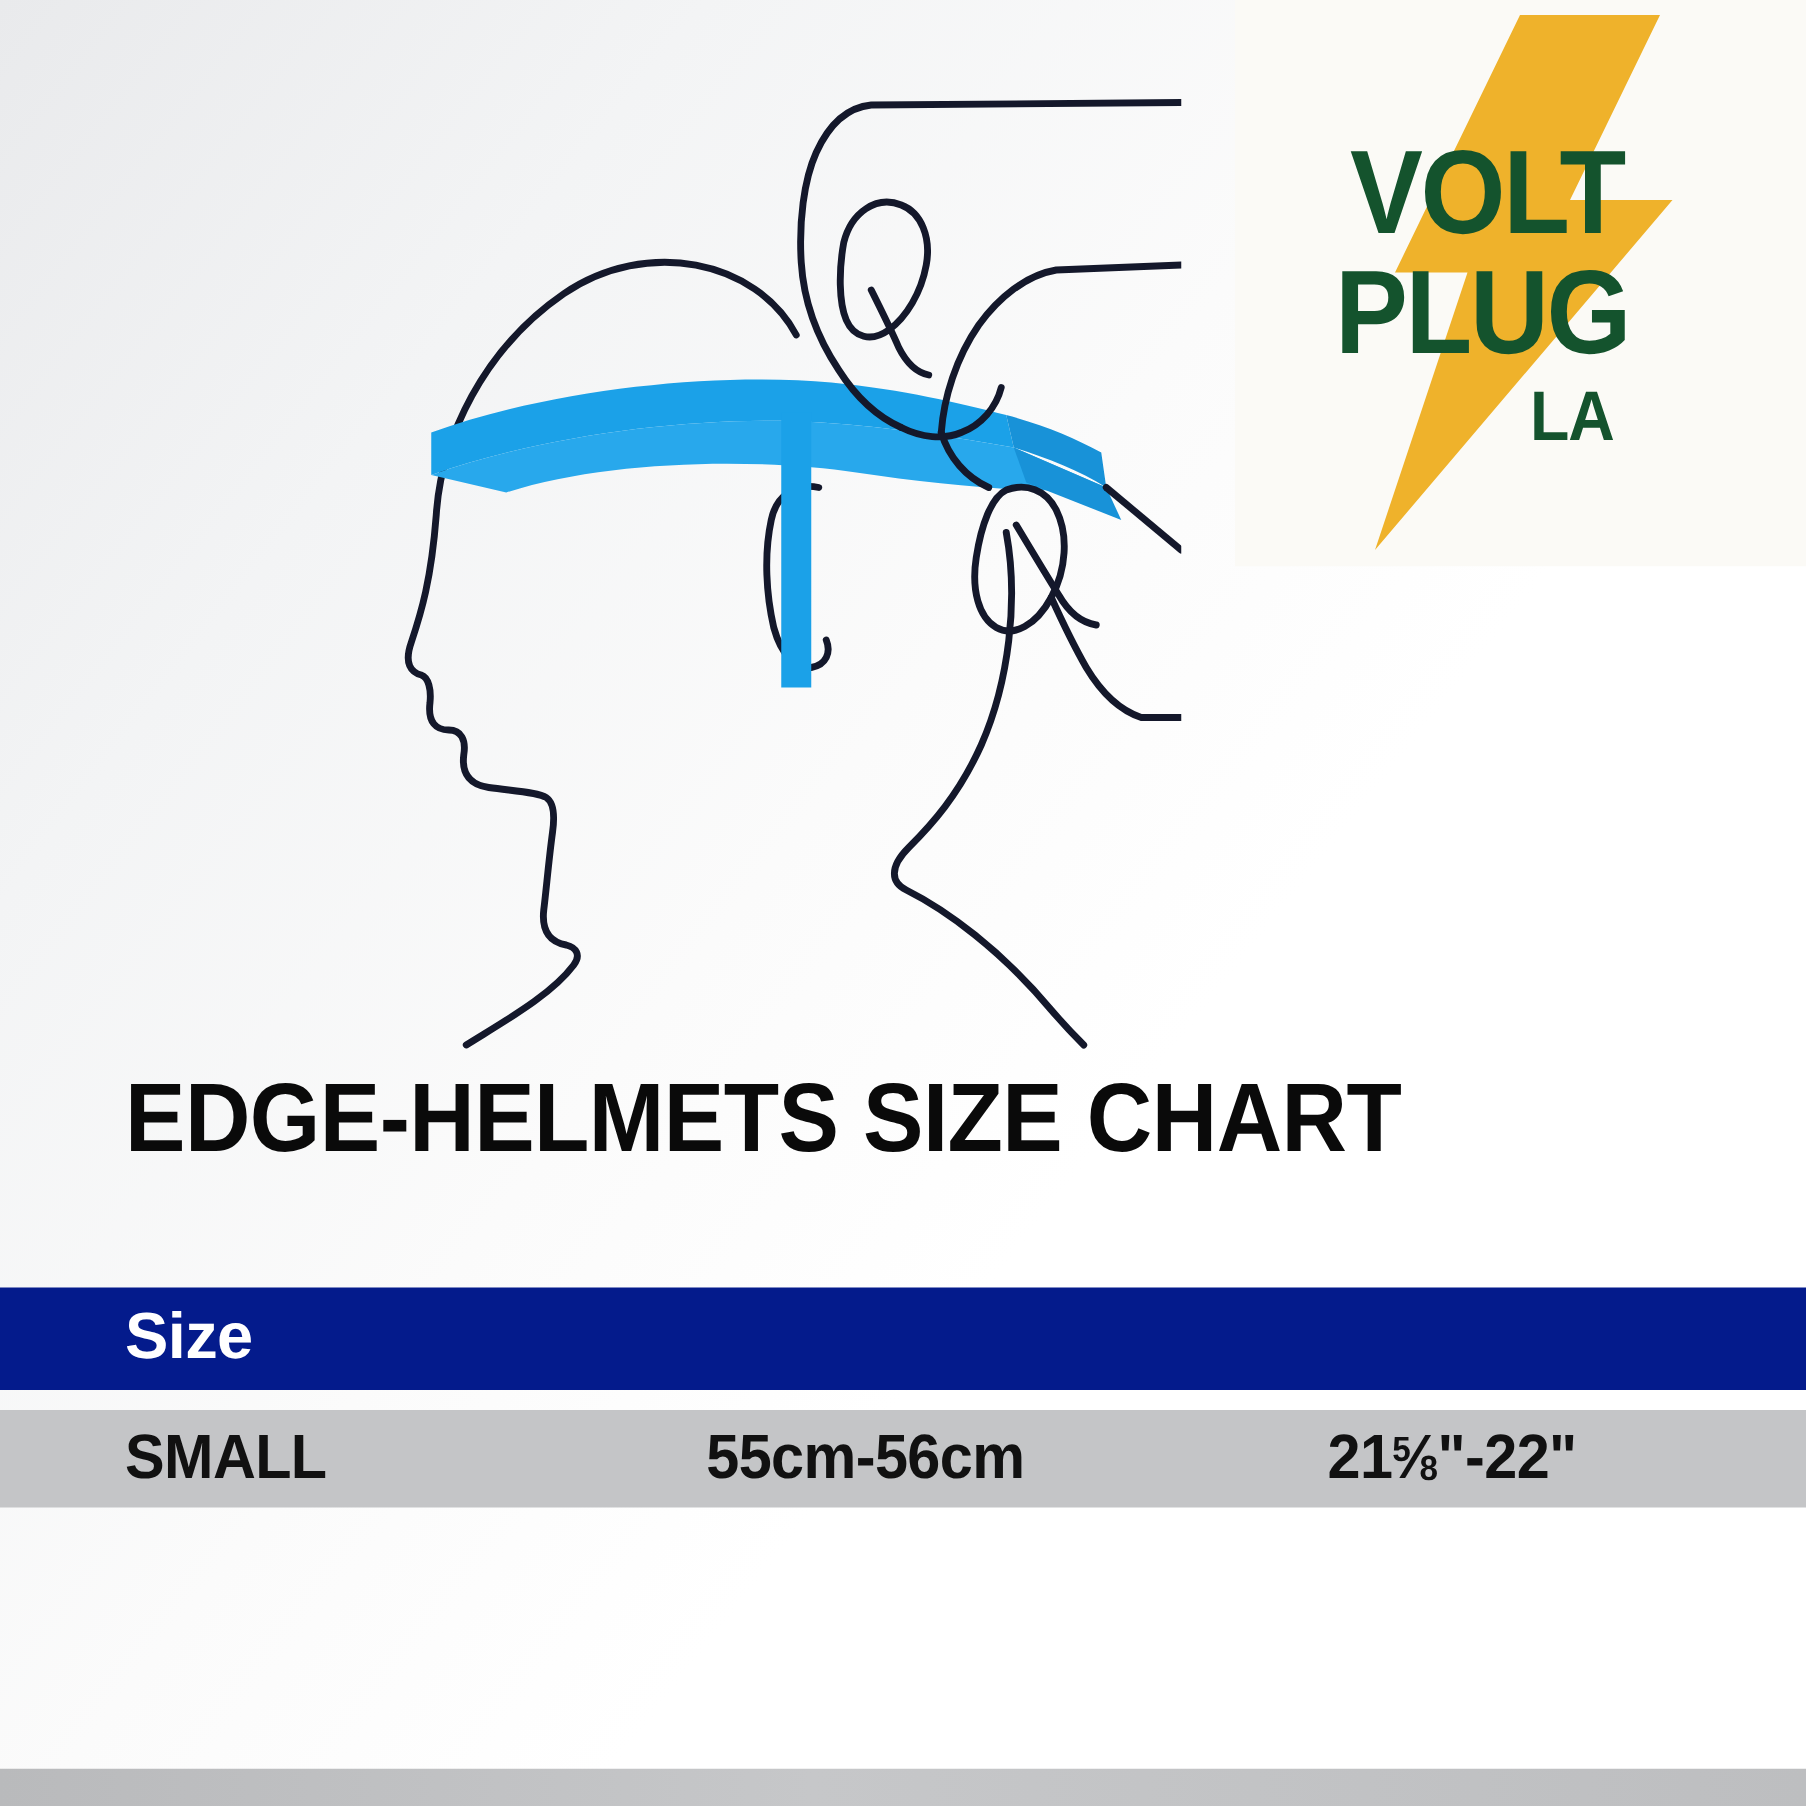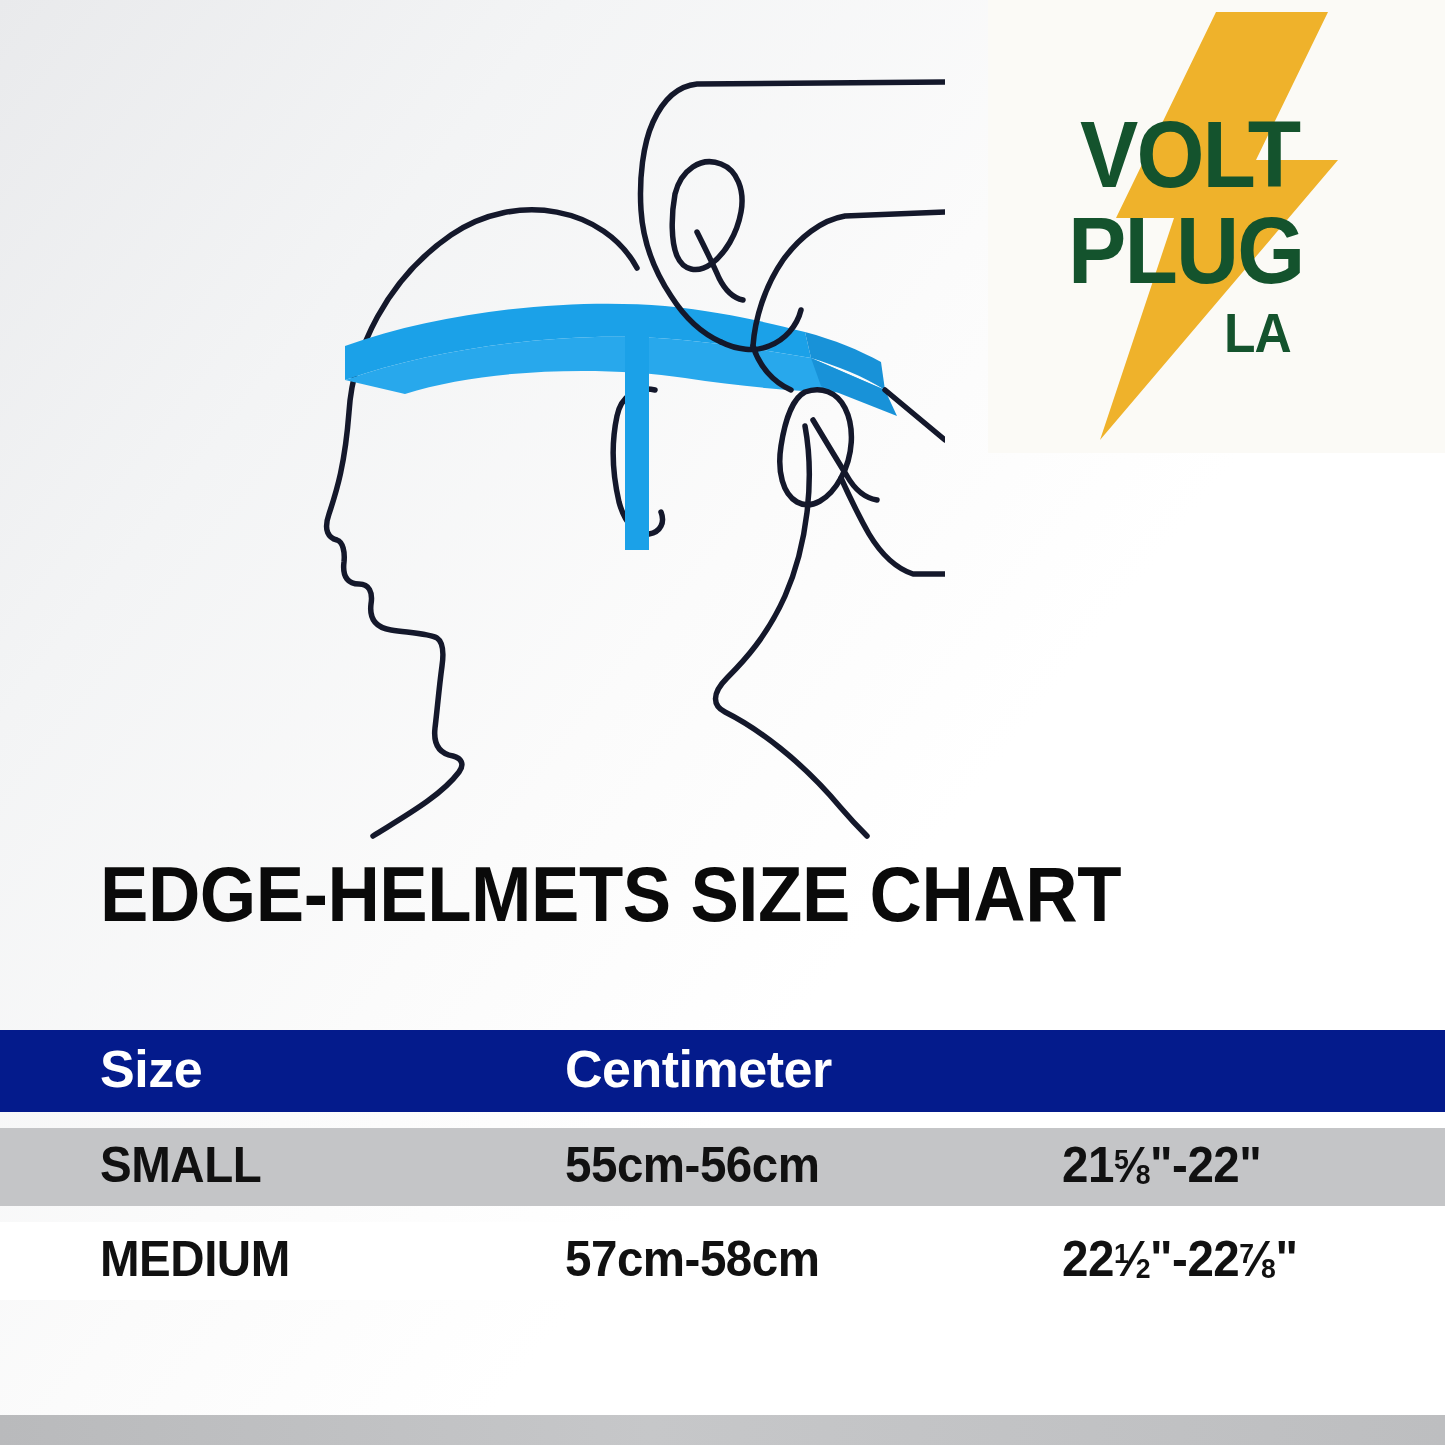--- a/index.html
+++ b/index.html
@@ -269,34 +269,28 @@
       <div class="logo-line" id="logo-la">LA</div>
     </div>
   </div>
 
   <div id="chart-title">EDGE-HELMETS SIZE CHART</div>
 
   <div id="size-table">
 
     <div class="trow" id="table-header">
       <span class="cell c-size">Size</span>
-      <span class="cell c-cm">Centimeter</span>
     </div>
 
     <div class="trow data-row shaded">
       <span class="cell c-size">SMALL</span>
       <span class="cell c-cm">55cm-56cm</span>
       <span class="cell c-in"><span>21</span><sup class="frac-n">5</sup>⁄<sub class="frac-d">8</sub><span>"-</span><span>22</span><span>"</span></span>
     </div>
 
-    <div class="trow data-row plain">
-      <span class="cell c-size">MEDIUM</span>
-      <span class="cell c-cm">57cm-58cm</span>
-      <span class="cell c-in"><span>22</span><sup class="frac-n">1</sup>⁄<sub class="frac-d">2</sub><span>"-</span><span>22</span><sup class="frac-n">7</sup>⁄<sub class="frac-d">8</sub><span>"</span></span>
-    </div>
 
 
 
   </div>
 
   <div id="table-footer"></div>
 
 </div>
 
 </body></html>

